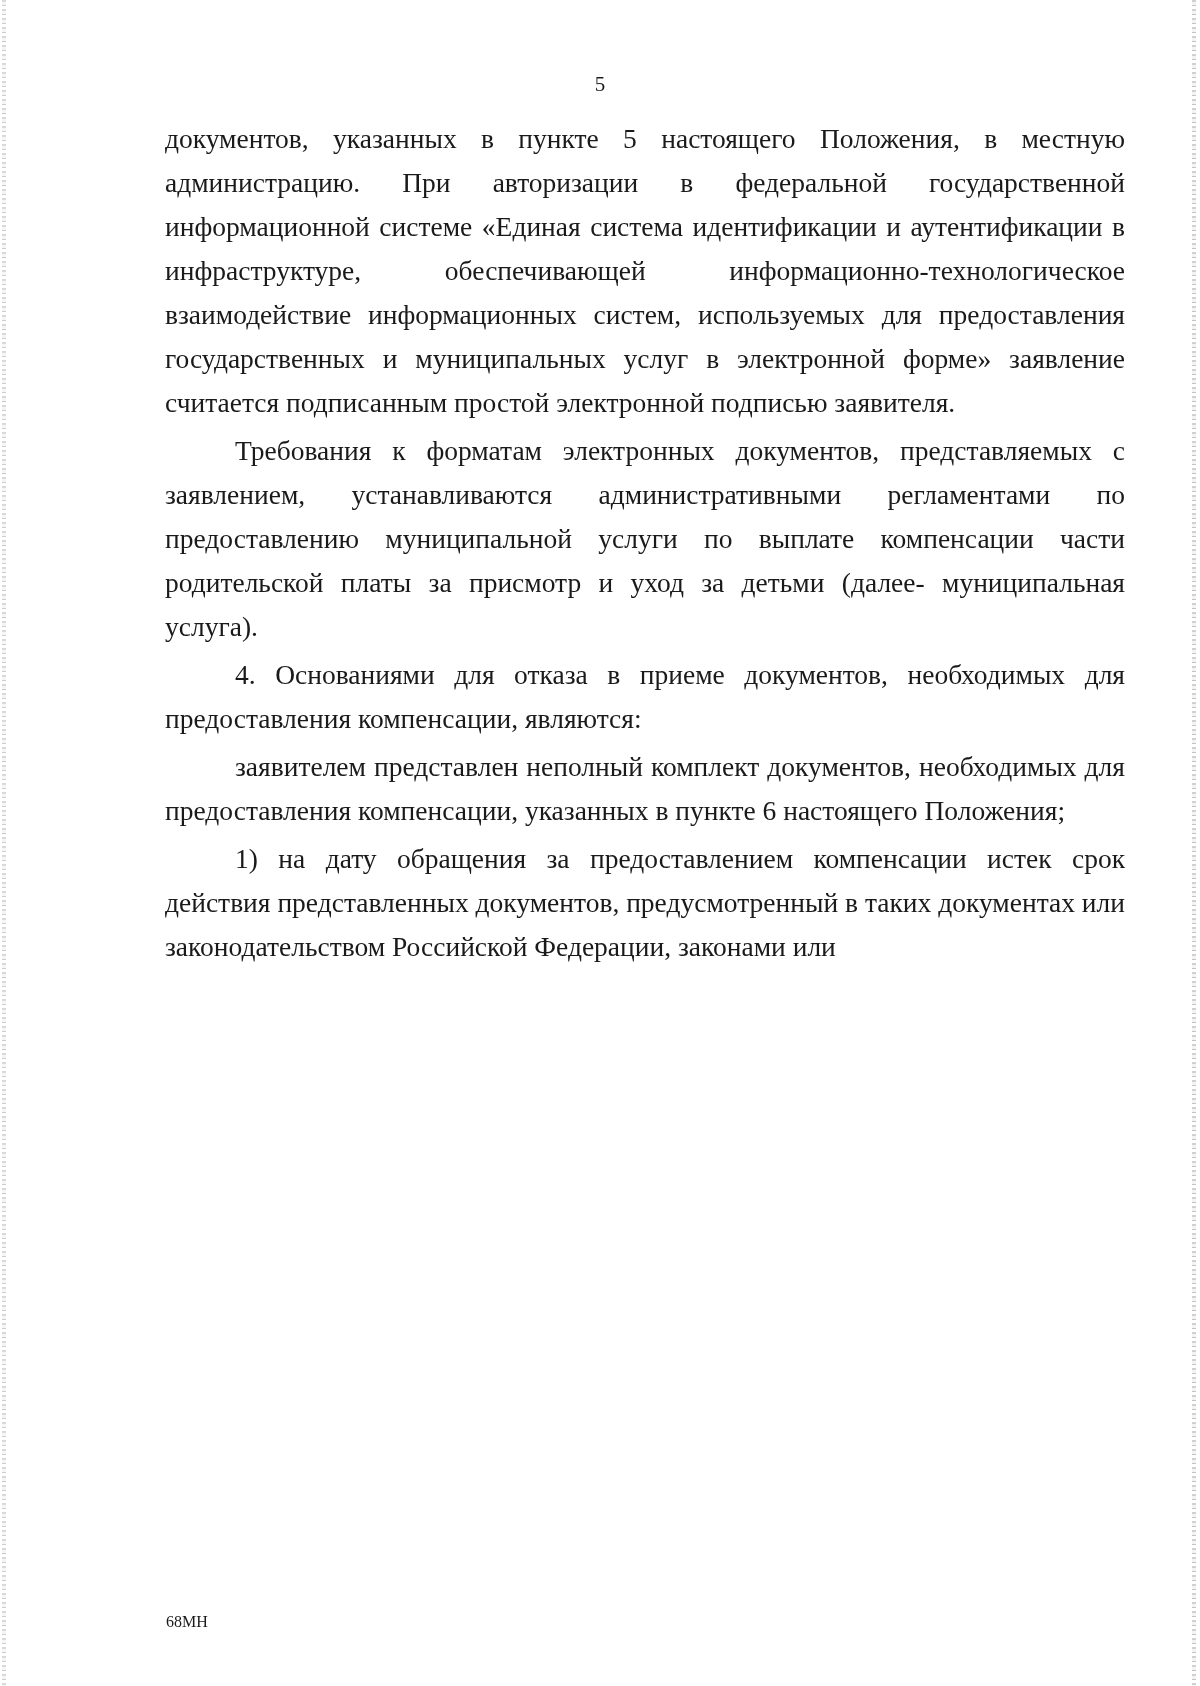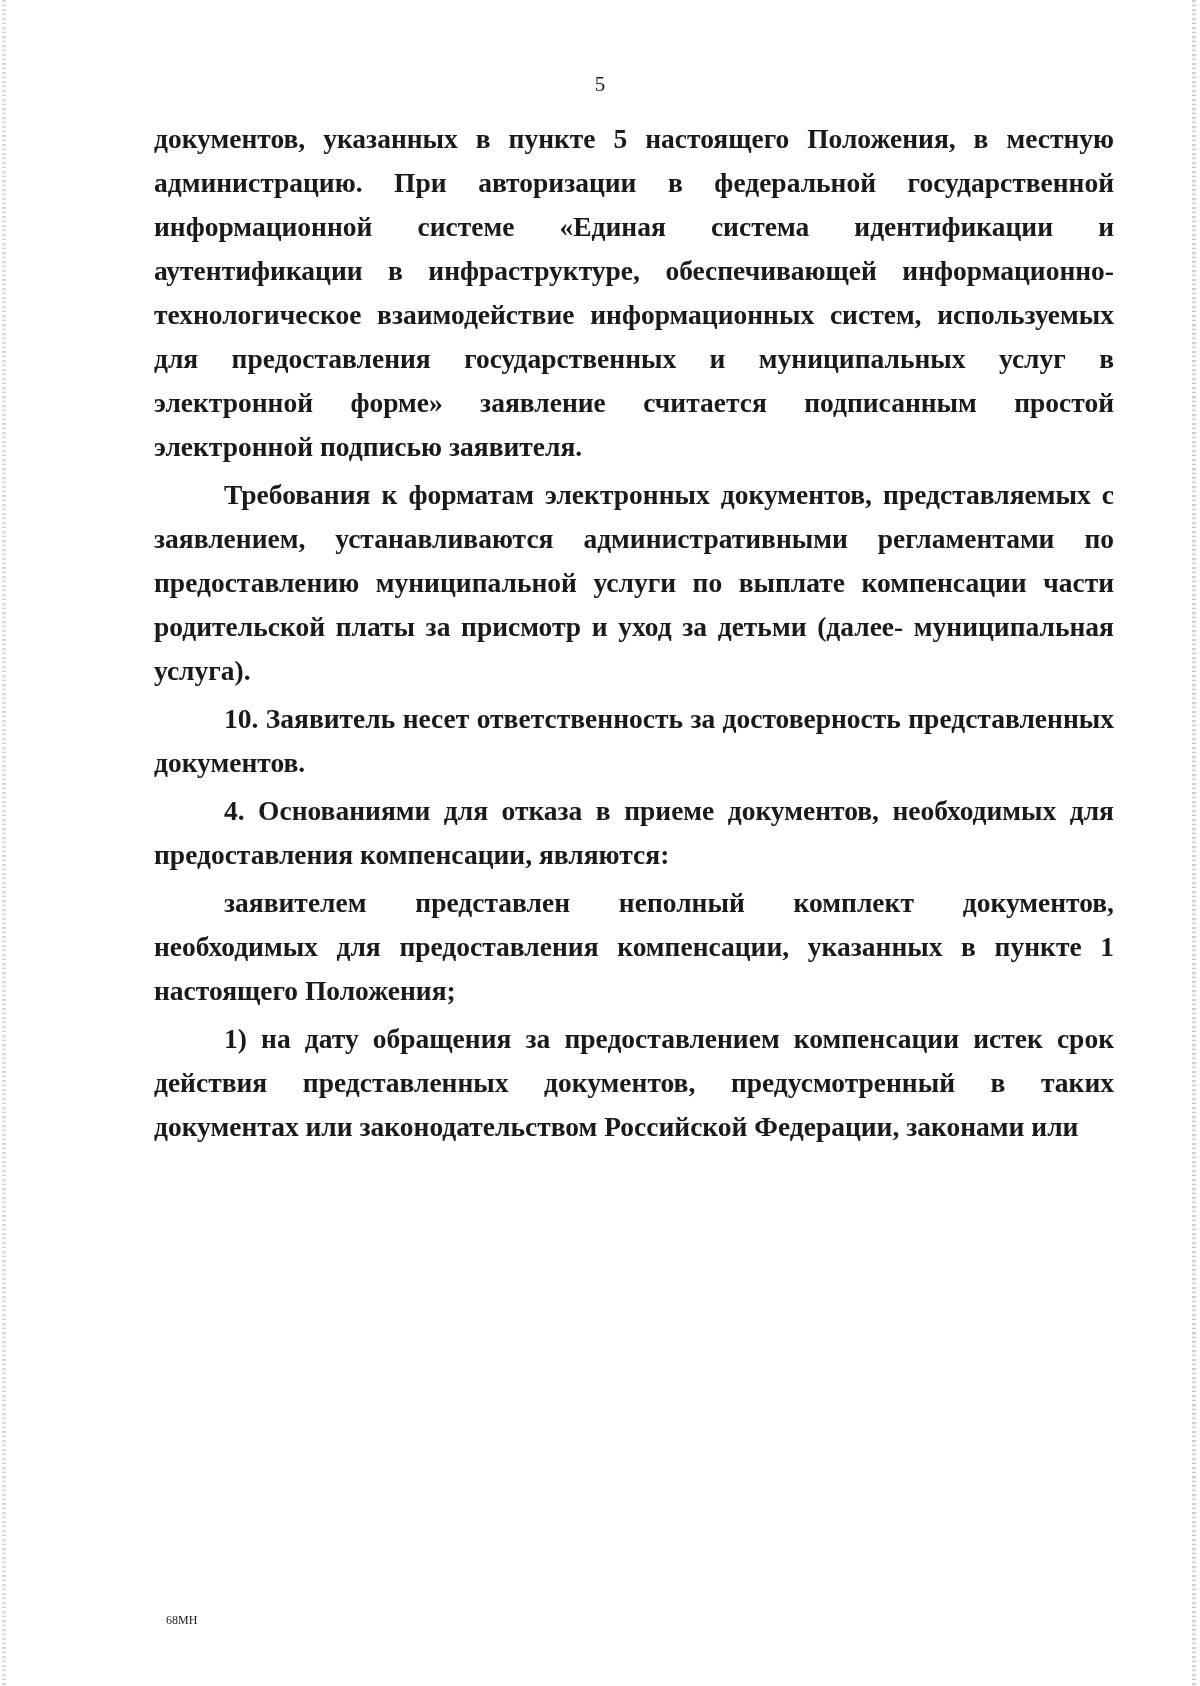--- a/index.html
+++ b/index.html
@@ -11,39 +11,38 @@
     position:absolute; top:0; bottom:0; width:4px;
     background: repeating-linear-gradient(180deg,#c9c9c9 0 2px,#f2f2f2 2px 5px,#b8b8b8 5px 6px,#ffffff 6px 9px);
   }
   .edge-left { left:2px; opacity:.7; }
   .edge-right { right:4px; opacity:.85; }
   .page-number {
     position:absolute; top:72px; left:0; width:1200px; text-align:center;
     font-size:21px;
   }
   .body-text {
-    position:absolute; top:117px; left:154px; width:960px;
-    font-size:27.5px; line-height:44px;font-weight:bold;
+    position:absolute; top:117px; left:165px; width:960px;
+    font-size:27.5px; line-height:44px;
   }
   .p { margin:0 0 4px 0; text-align:justify; text-align-last:left; }
   .p.indent { text-indent:70px; }
   .footer-code {
-    position:absolute; top:1613px; left:166px; font-size:12px;
+    position:absolute; top:1613px; left:166px; font-size:16px;
   }
 </style>
 </head>
 <body>
 
 <div class="edge-left"></div>
 <div class="edge-right"></div>
 
 <div class="page-number">5</div>
 
 <div class="body-text">
   <p class="p">документов, указанных в пункте 5 настоящего Положения, в местную администрацию. При авторизации в федеральной государственной информационной системе «Единая система идентификации и аутентификации в инфраструктуре, обеспечивающей информационно-технологическое взаимодействие информационных систем, используемых для предоставления государственных и муниципальных услуг в электронной форме» заявление считается подписанным простой электронной подписью заявителя.</p>
   <p class="p indent">Требования к форматам электронных документов, представляемых с заявлением, устанавливаются административными регламентами по предоставлению муниципальной услуги по выплате компенсации части родительской платы за присмотр и уход за детьми (далее- муниципальная услуга).</p>
-  <p class="p indent">10. Заявитель несет ответственность за достоверность представленных документов.</p>
   <p class="p indent">4. Основаниями для отказа в приеме документов, необходимых для предоставления компенсации, являются:</p>
-  <p class="p indent">заявителем представлен неполный комплект документов, необходимых для предоставления компенсации, указанных в пункте 1 настоящего Положения;</p>
+  <p class="p indent">заявителем представлен неполный комплект документов, необходимых для предоставления компенсации, указанных в пункте 6 настоящего Положения;</p>
   <p class="p indent">1) на дату обращения за предоставлением компенсации истек срок действия представленных документов, предусмотренный в таких документах или законодательством Российской Федерации, законами или</p>
 </div>
 
 <div class="footer-code">68МН</div>
 
 </body></html>

